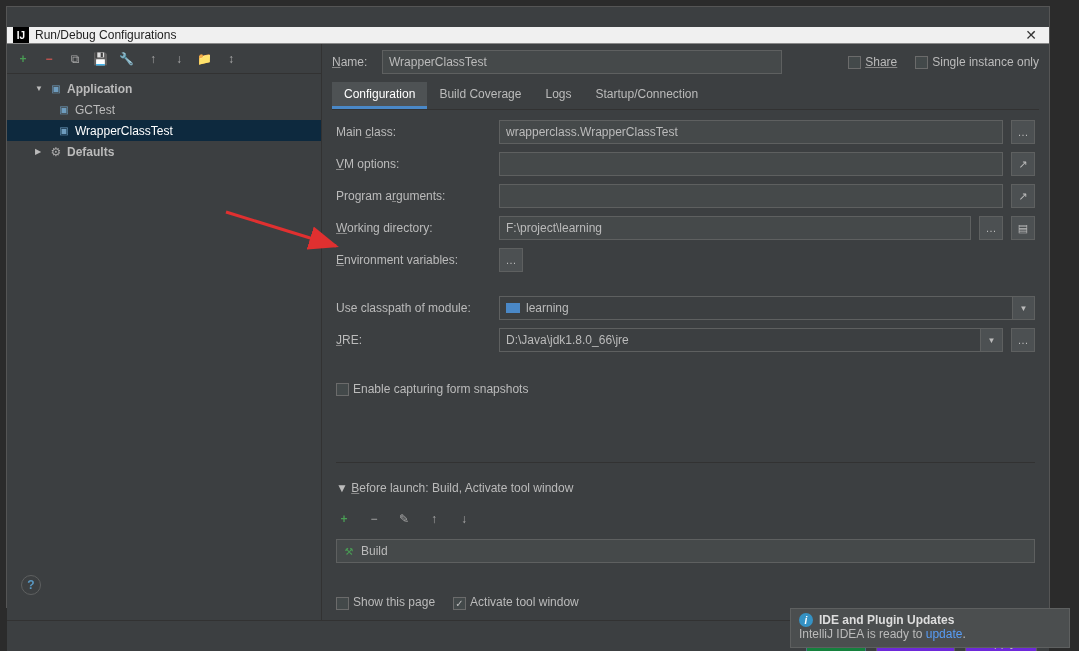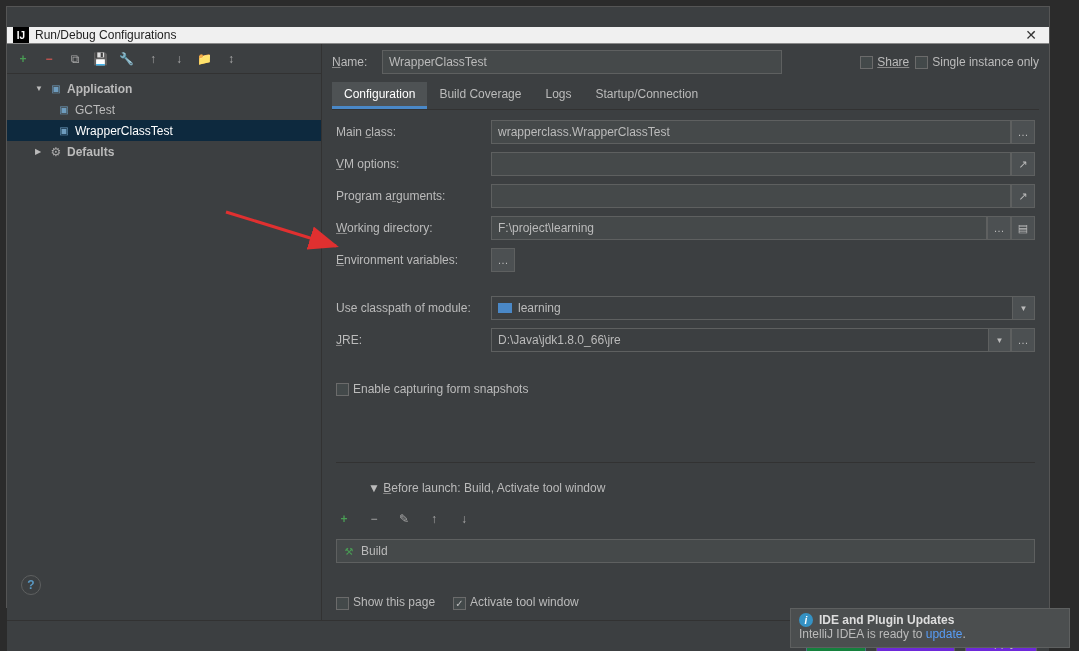--- a/index.html
+++ b/index.html
@@ -55,43 +55,43 @@
   .name-row { display:flex; align-items:center; gap:10px; padding: 6px 0;}
   .label { color:#bbb; min-width: 40px;}
   .underline { text-decoration: underline; text-decoration-color:#888;}
   .input {
     background:#45494a; border:1px solid #5e6060; color:#bbb;
     padding:3px 6px; font-size:12px; height:24px;
   }
   .name-input { width: 400px;}
   .checkbox { width:13px; height:13px; background:#43494a;border:1px solid #6b6b6b; display:inline-block;margin-right:4px;vertical-align:middle;}
   .checkbox.checked::after { content:"✓"; color:#bbb; font-size:10px; display:block; line-height:11px; text-align:center;}
-  .share-row { display:flex; align-items:center; gap:6px;}
+  .share-row { display:flex; align-items:center; gap:18px;}
   .tabs { display:flex; border-bottom:1px solid #323232; margin-top:2px;}
   .tab { padding:5px 12px; color:#bbb; cursor:pointer;}
   .tab.active { color:#fff; border-bottom:3px solid #4a88c7; background:#4e5254;}
   .form { padding:10px 4px; display:flex; flex-direction:column; gap:8px;}
-  .form-row { display:flex; align-items:center; }
+  .form-row { display:flex; align-items:center; gap:8px;}
   .form-label { width:155px; color:#bbb;}
   .form-input { flex:1;}
   .sq-btn {
     width:24px;height:24px;background:#4c5052;border:1px solid #5e6060;color:#bbb;
     display:flex;align-items:center;justify-content:center;cursor:pointer;font-size:11px;
   }
   .select {
     background:#3c3f41;border:1px solid #5e6060;color:#bbb;height:24px;flex:1;
     display:flex;align-items:center;padding:0 6px;position:relative;
   }
   .select .sel-arrow {
     position:absolute;right:0;top:0;width:22px;height:100%;background:#4c5052;border-left:1px solid #5e6060;
     display:flex;align-items:center;justify-content:center;font-size:8px;
   }
   .mod-icon {width:14px;height:10px;background:#4a88c7;margin-right:6px;}
   .divider { height:1px;background:#323232;margin:6px 0;}
-  .section-title { color:#bbb; padding:4px 0;margin-left:32px;}
+  .section-title { color:#bbb; padding:4px 0;}
   .launch-tools {display:flex;gap:14px;padding:4px 0;}
   .build-row {
     background:#45494a;border:1px solid #5e6060;height:24px;display:flex;align-items:center;
     padding:0 6px;gap:6px;
   }
   .build-ico{width:12px;height:12px;display:flex;align-items:center;justify-content:center;color:#499c54;font-size:10px;}
   .buttons {
     height:44px;border-top:1px solid #323232;display:flex;align-items:center;justify-content:flex-end;
     gap:10px;padding:0 12px;
   }

